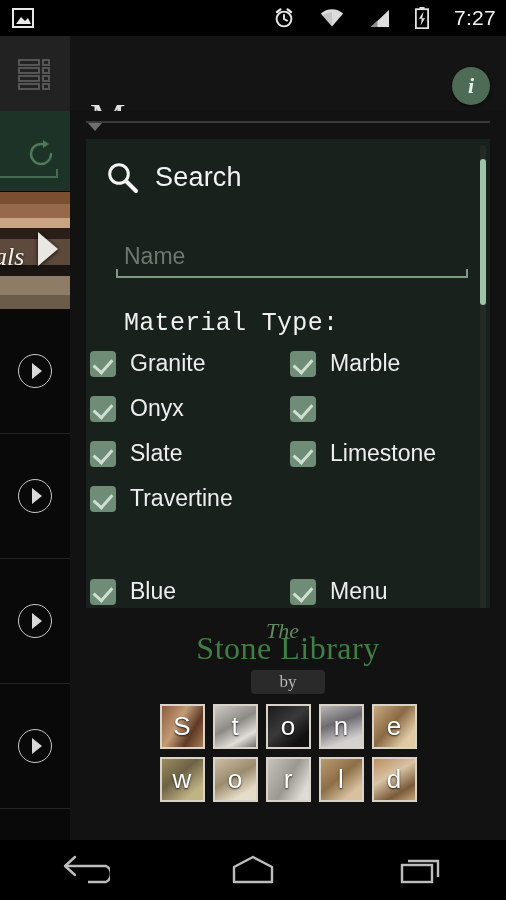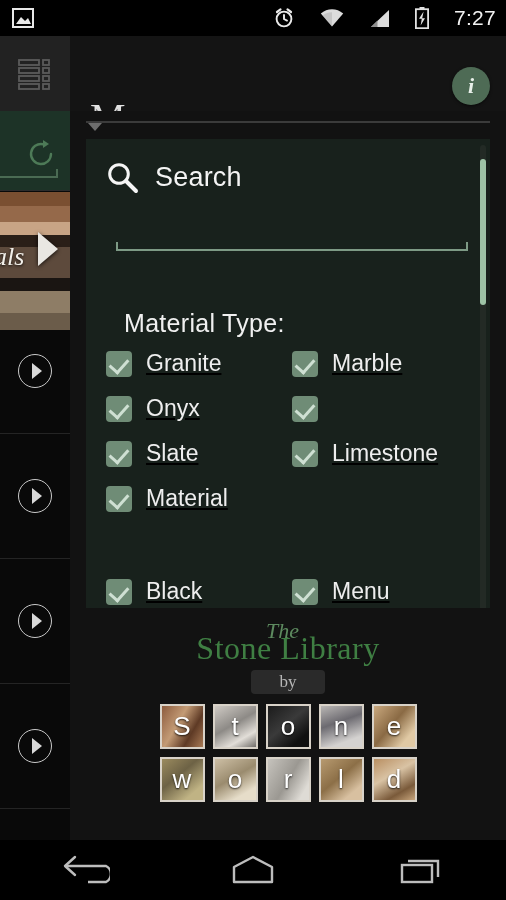--- a/index.html
+++ b/index.html
@@ -69,21 +69,21 @@
   .bg-refresh { position:absolute; right:12px; top:28px; }
   .bg-greenpanel .underline {
     position:absolute; left:-4px; bottom:12px; width:62px; height:2px;
     background:#4a6b53;
   }
   .bg-greenpanel .underline:after{
     content:""; position:absolute; right:0; bottom:0; width:2px; height:9px;
     background:#4a6b53;
   }
   .bg-photo {
-    position:absolute; left:0; top:81px; width:70px; height:138px;
+    position:absolute; left:0; top:81px; width:70px; height:117px;
     background:
       linear-gradient(180deg,
         #7a4f31 0 10%, #95694a 10% 22%, #c8a485 22% 31%,
         #2a1f18 31% 40%, #5d4a3c 40% 62%,
         #1a1512 62% 72%, #8e7d66 72% 88%, #6b5c4a 88% 100%);
     overflow:hidden;
   }
   .bg-photo .txt {
     position:absolute; left:-6px; top:50px;
     font-family:"Liberation Serif", serif; font-style:italic;
@@ -150,28 +150,28 @@
     margin-top:6px; height:2px; background:#7d9a85; position:relative;
   }
   .name-underline:before, .name-underline:after {
     content:""; position:absolute; bottom:0; width:2px; height:9px;
     background:#7d9a85;
   }
   .name-underline:before { left:0; }
   .name-underline:after  { right:0; }
 
   .sec-title {
-    font-size:25px; color:#f0f0f0; font-weight:300; letter-spacing:.3px;
+    font-size:25px; color:#f0f0f0; font-weight:300; letter-spacing:.3px;font-family:Liberation Mono, monospace;
   }
   .mt-title { position:absolute; left:38px; top:170px; }
   .col-title{ position:absolute; left:38px; top:398px; }
 
   .grid {
-    position:absolute; left:20px; width:380px;
-    display:grid; grid-template-columns:178px 178px; column-gap:8px;text-decoration:underline;
+    position:absolute; left:4px; width:380px;
+    display:grid; grid-template-columns:178px 178px; column-gap:22px;
   }
   .mt-grid  { top:208px; row-gap:12px; }
   .col-grid { top:436px; row-gap:12px; }
 
   .cbrow { display:flex; align-items:center; gap:14px; height:33px; }
   .cbox {
     width:26px; height:26px; border-radius:4px;
     background:#6f8c76; flex:0 0 26px; position:relative;
   }
   .cbox:after {
@@ -339,20 +339,21 @@
 
       <div class="panel-head">
         <svg width="33" height="33" viewBox="0 0 33 33">
           <circle cx="13" cy="13" r="9.3" fill="none" stroke="#f5f5f5" stroke-width="3"></circle>
           <path d="M20 20 L30 30" stroke="#f5f5f5" stroke-width="4" stroke-linecap="round"></path>
         </svg>
         <div class="label">Search</div>
       </div>
 
       <div class="name-field">
+        <div class="ph">Name</div>
         <div class="name-underline"></div>
       </div>
 
       <div class="sec-title mt-title">Material Type:</div>
 
       <div class="grid mt-grid">
         <div class="cbrow">
           <div class="cbox"></div>
           <div class="cblabel">Granite</div>
         </div>
@@ -370,29 +371,29 @@
         <div class="cbrow">
           <div class="cbox"></div>
           <div class="cblabel">Slate</div>
         </div>
         <div class="cbrow">
           <div class="cbox"></div>
           <div class="cblabel">Limestone</div>
         </div>
         <div class="cbrow">
           <div class="cbox"></div>
-          <div class="cblabel">Material</div>
+          <div class="cblabel">Travertine</div>
         </div>
       </div>
 
 
       <div class="grid col-grid">
         <div class="cbrow">
           <div class="cbox"></div>
-          <div class="cblabel">Black</div>
+          <div class="cblabel">Blue</div>
         </div>
         <div class="cbrow">
           <div class="cbox"></div>
           <div class="cblabel">Menu</div>
         </div>
         <div class="cbrow">
           <div class="cbox"></div>
         </div>
         <div class="cbrow">
           <div class="cbox"></div>

